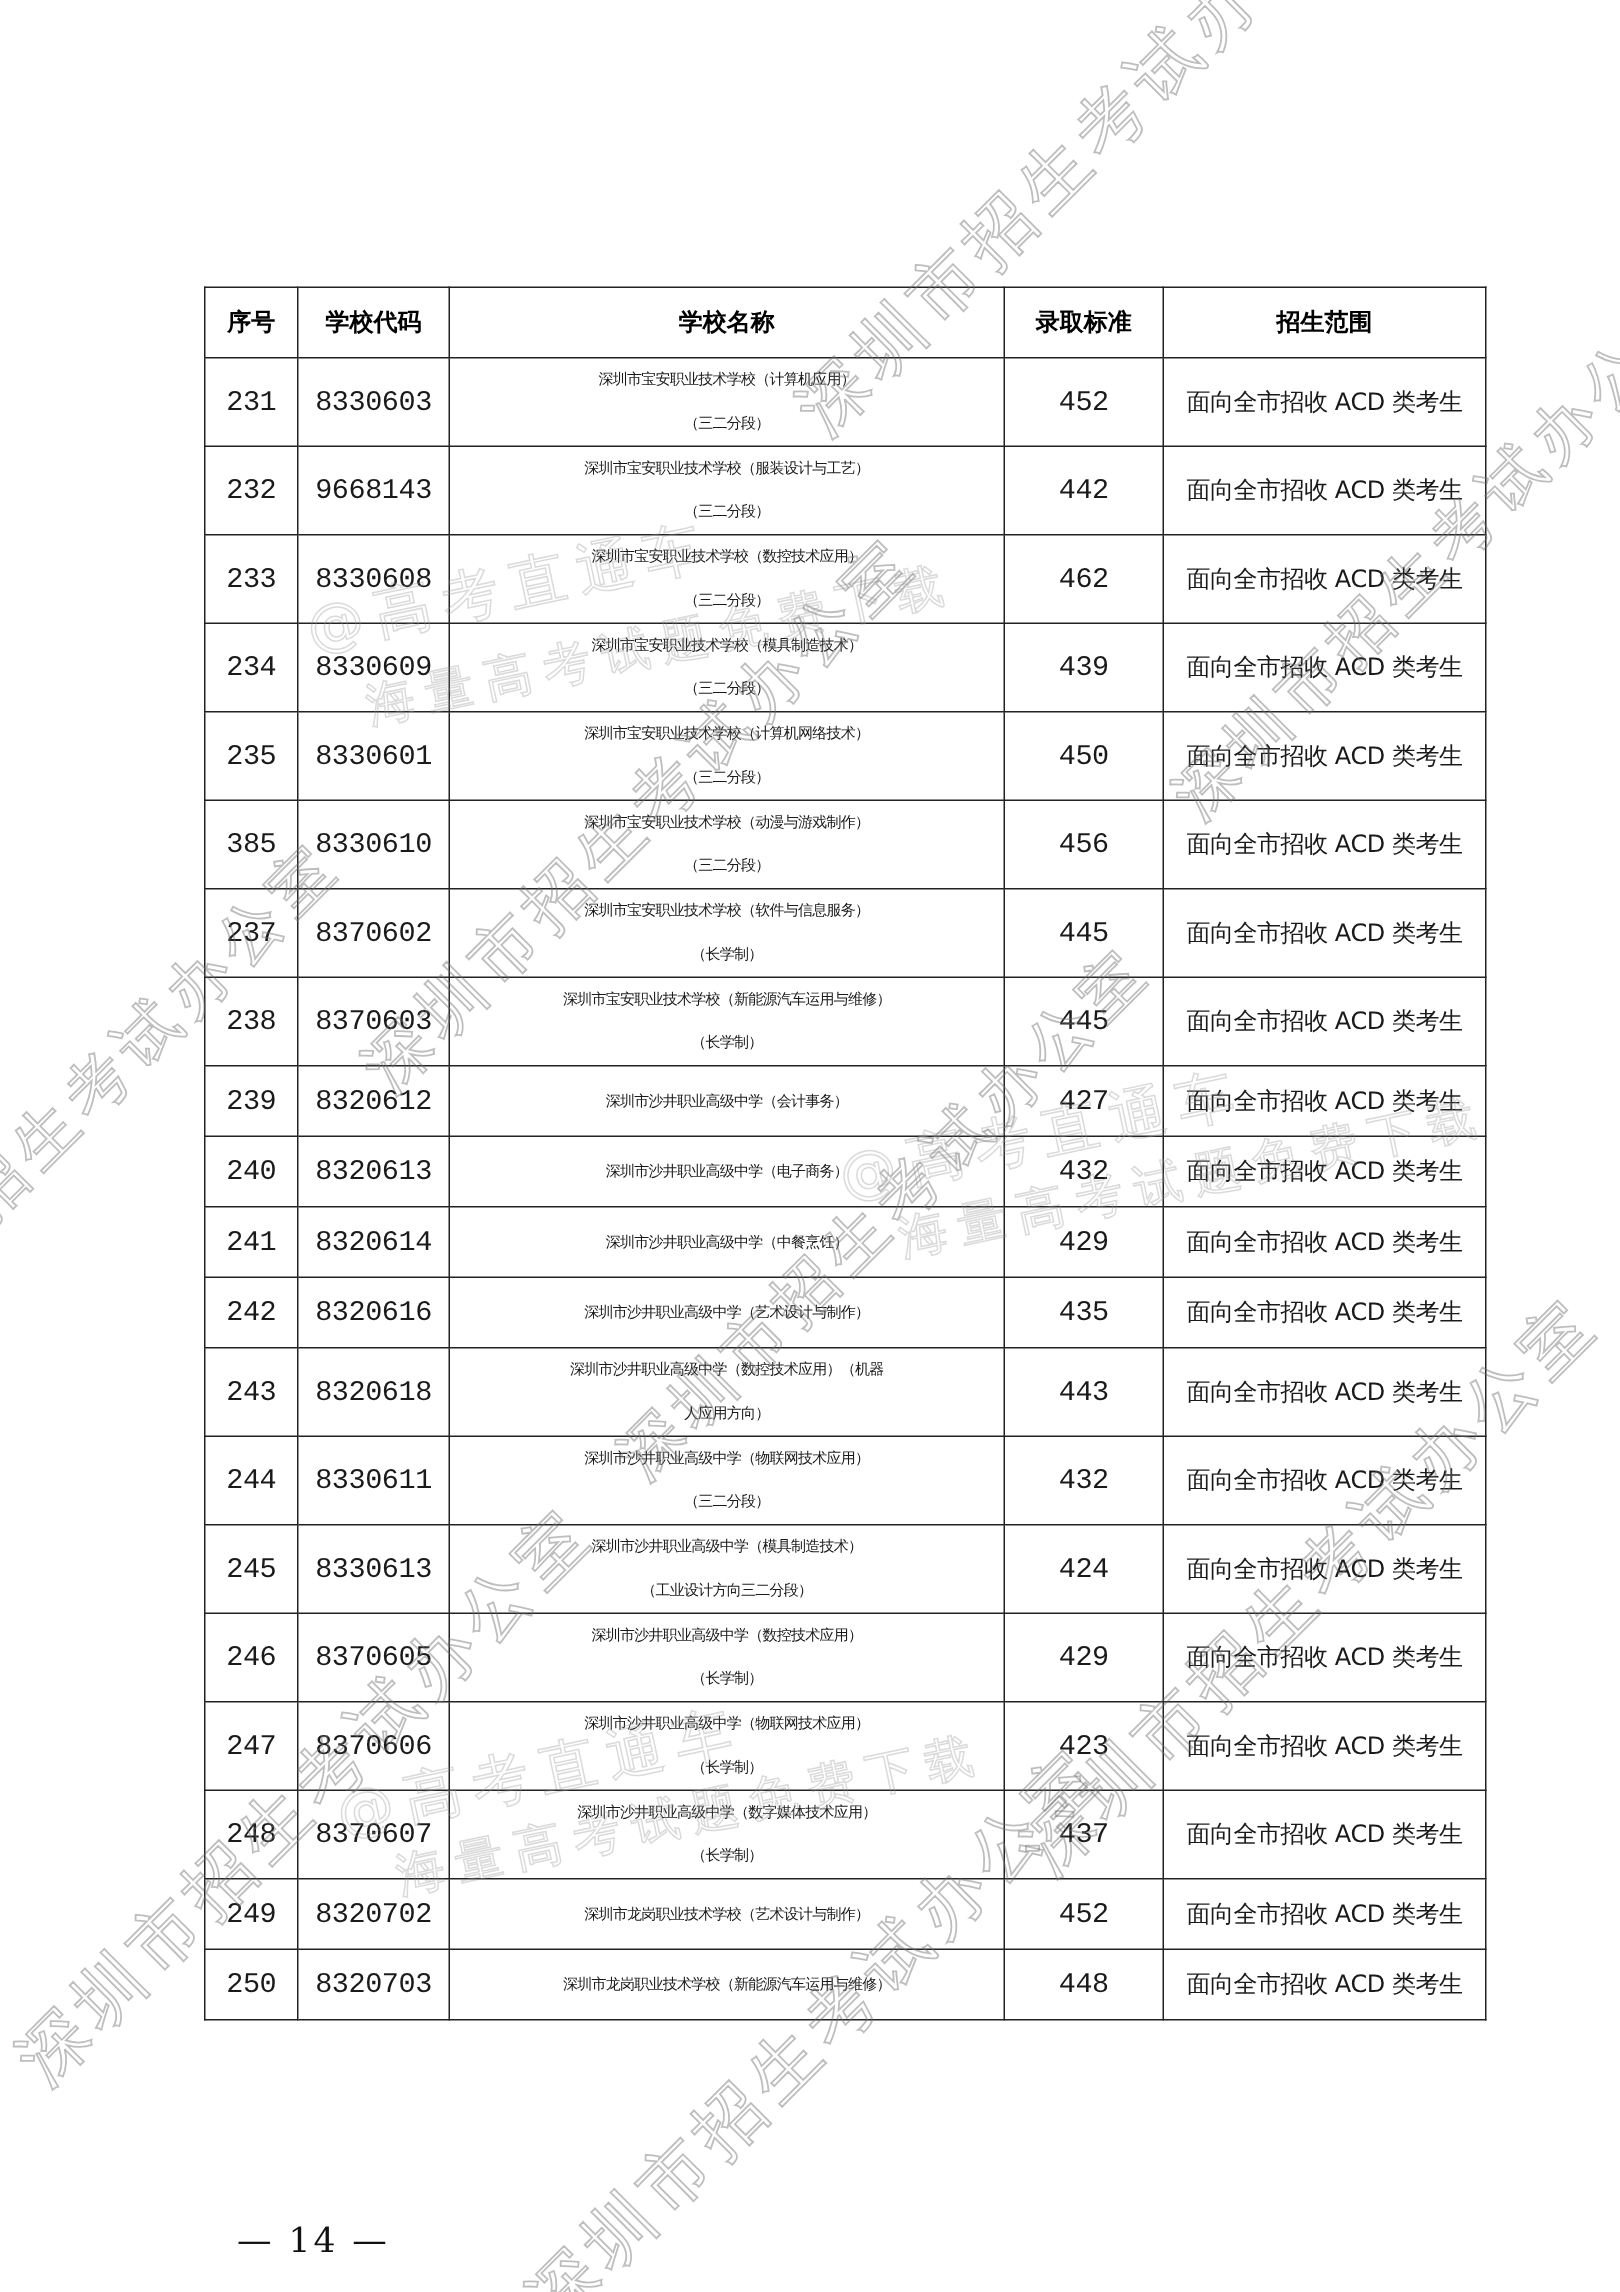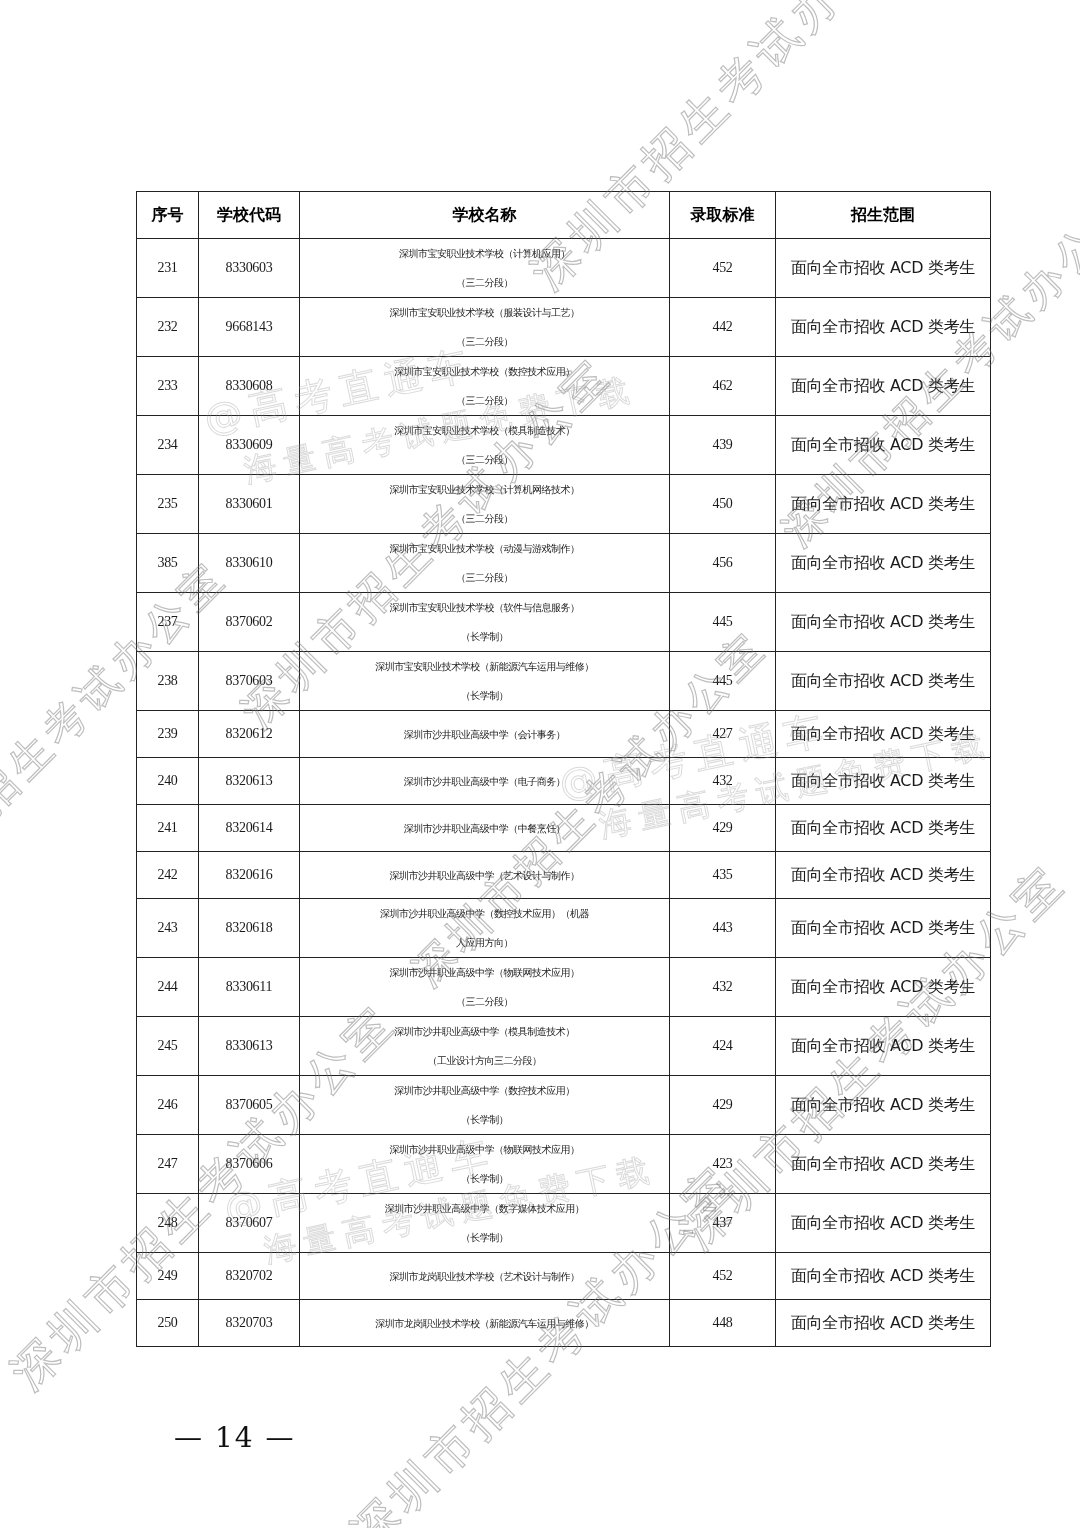--- a/index.html
+++ b/index.html
@@ -39,22 +39,22 @@
       line-height: 28px;
       color: #1a1a1a;
     }
     table.admission th {
       height: 46px;
       font-size: 16px;
       font-weight: bold;
       color: #000;
     }
     table.admission td.num {
-      font-family: Liberation Serif, serif;
-      font-size: 14px;
+      font-family: Liberation Mono, monospace;
+      font-size: 19px;
       letter-spacing: -0.3px;
     }
     table.admission td.name {
       font-size: 10px;
       letter-spacing: -0.5px;
       line-height: 29px;
     }
     table.admission td.scope {
       font-size: 16px;
       letter-spacing: -0.3px;
@@ -65,27 +65,26 @@
     .col-code { width: 101px; }
     .col-name { width: 370px; }
     .col-score { width: 106px; }
     .col-scope { width: 215px; }
 
     .name-line { display: block; white-space: nowrap; }
 
     .page-number {
       position: absolute;
       left: 158px;
-      top: 1421px;
+      top: 1481px;
       font-family: "DejaVu Serif", "Liberation Serif", serif;
-      font-size: 28px;
+      font-size: 23px;
       color: #111;
       letter-spacing: 2px;
       z-index: 1;
-      margin-left: 16px;
     }
 
     
     .wm {
       position: absolute;
       white-space: nowrap;
       color: rgba(120,120,120,0.28);
       font-family: "DejaVu Sans", sans-serif;
       pointer-events: none;
       z-index: 2;

